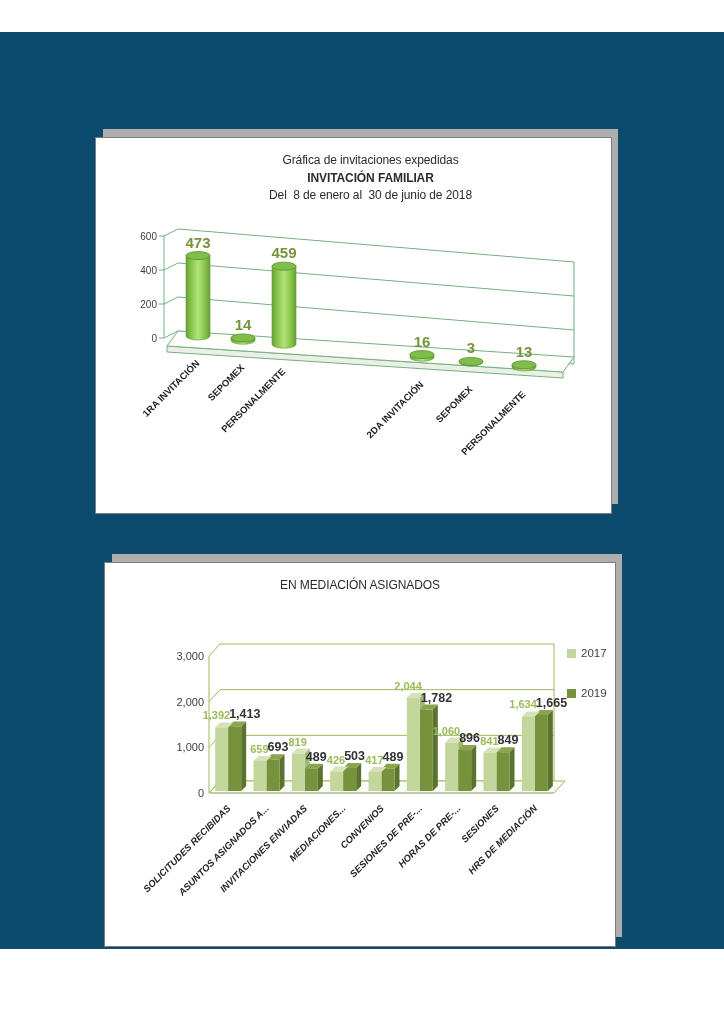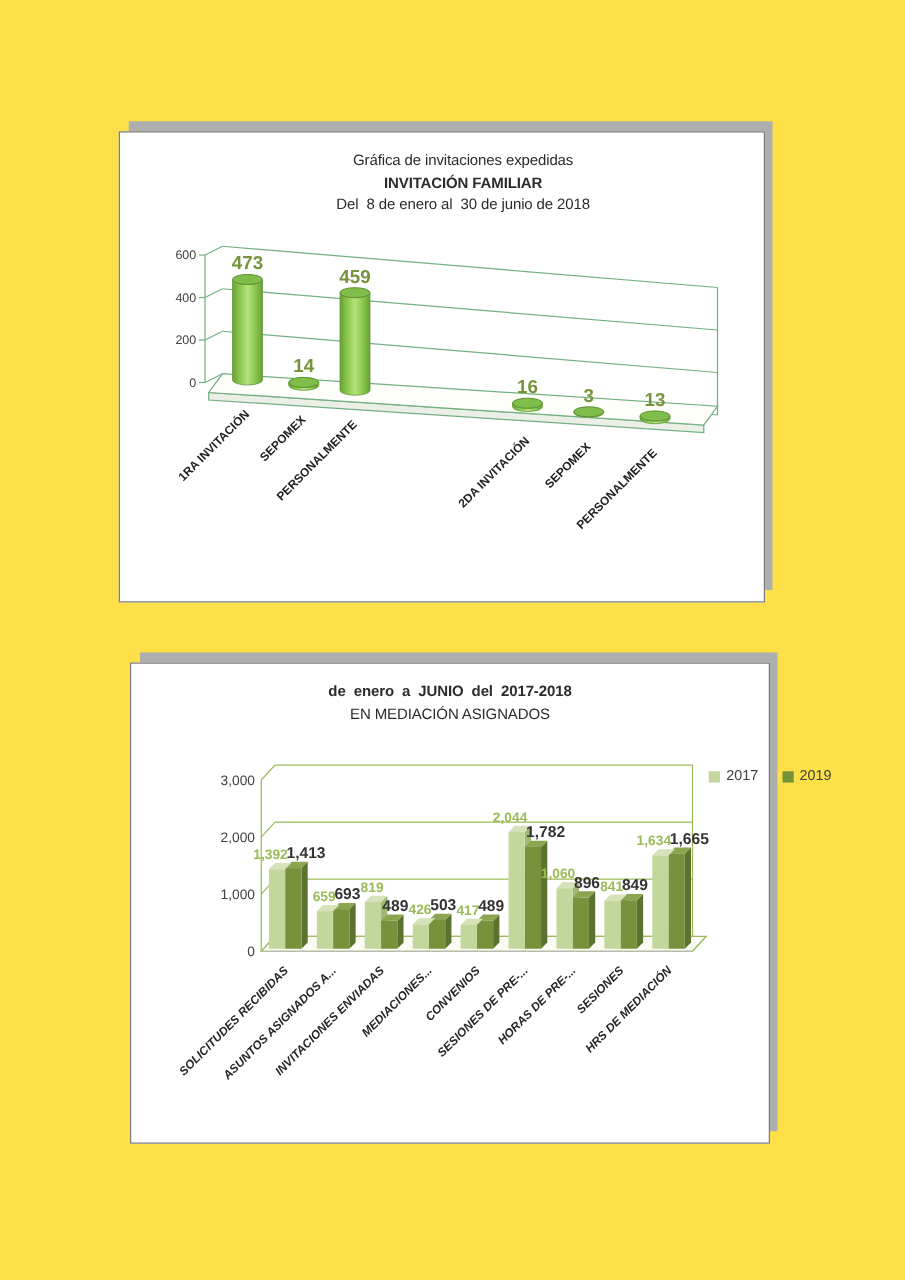--- a/index.html
+++ b/index.html
@@ -1,26 +1,27 @@
 <!DOCTYPE html>
 <html><head>
 <meta charset="utf-8">
 <style>
   html,body{margin:0;padding:0;background:#ffffff;}
   .page{
-    position:relative;width:724px;height:1024px;background:#fde047;overflow:hidden;
+    position:relative;width:724px;height:917px;background:#0c4a6e;overflow:hidden;
     font-family:"Liberation Sans", sans-serif;
+    margin-top:32px;
   }
   .card-shadow{position:absolute;background:#aeaeae;}
   .card{position:absolute;background:#ffffff;border:1px solid #7d7d7d;}
   .chart-title{position:absolute;left:0;top:14px;width:100%;text-align:center;color:#2b2b2b;}
   .chart-title .tl{font-size:12px;line-height:17.5px;letter-spacing:-0.1px;white-space:pre;}
   .chart-title .tl.bold{font-weight:bold;}
   .card svg{position:absolute;left:0;top:0;}
-  .legend{position:absolute;display:flex;flex-direction:row;gap:19px;}
+  .legend{position:absolute;display:flex;flex-direction:column;gap:28px;}
   .legend-item{display:flex;align-items:center;gap:5px;font-size:11.5px;color:#404040;}
   .legend-swatch{width:9px;height:9px;display:inline-block;}
 </style>
 </head>
 <body>
 
 <div class="page">
 
   <div class="card-shadow" style="left:103px;top:97px;width:515px;height:375px;"></div>
   <div class="card" style="left:95px;top:105px;width:515px;height:375px;">
@@ -94,21 +95,20 @@
         <text x="0" y="0" transform="translate(190 234.17) rotate(-45)" text-anchor="end" font-size="9.5px" font-weight="bold" fill="#1f1f1f">PERSONALMENTE</text>
         <text x="0" y="0" transform="translate(328 247.28) rotate(-45)" text-anchor="end" font-size="9.5px" font-weight="bold" fill="#1f1f1f">2DA INVITACIÓN</text>
         <text x="0" y="0" transform="translate(377 251.935) rotate(-45)" text-anchor="end" font-size="9.5px" font-weight="bold" fill="#1f1f1f">SEPOMEX</text>
         <text x="0" y="0" transform="translate(430 256.97) rotate(-45)" text-anchor="end" font-size="9.5px" font-weight="bold" fill="#1f1f1f">PERSONALMENTE</text>
       </svg>
   </div>
 
   <div class="card-shadow" style="left:112px;top:522px;width:510px;height:383px;"></div>
   <div class="card" style="left:104px;top:530px;width:510px;height:383px;">
     <div class="chart-title">
-      <div class="tl bold">de  enero  a  JUNIO  del  2017-2018</div>
       <div class="tl">EN MEDIACIÓN ASIGNADOS</div>
     </div>
     <svg id="chart2" width="510" height="383" viewBox="0 0 510 383">
         <line x1="104" y1="230" x2="115" y2="218" stroke="#9BBB59" stroke-width="1"></line>
         <line x1="115" y1="218" x2="449" y2="218" stroke="#9BBB59" stroke-width="1"></line>
         <text x="99" y="234" text-anchor="end" font-size="11px" fill="#404040">0</text>
         <line x1="104" y1="184.33333333333331" x2="115" y2="172.33333333333331" stroke="#9BBB59" stroke-width="1"></line>
         <line x1="115" y1="172.33333333333331" x2="449" y2="172.33333333333331" stroke="#9BBB59" stroke-width="1"></line>
         <text x="99" y="188.33333333333331" text-anchor="end" font-size="11px" fill="#404040">1,000</text>
         <line x1="104" y1="138.66666666666666" x2="115" y2="126.66666666666666" stroke="#9BBB59" stroke-width="1"></line>

